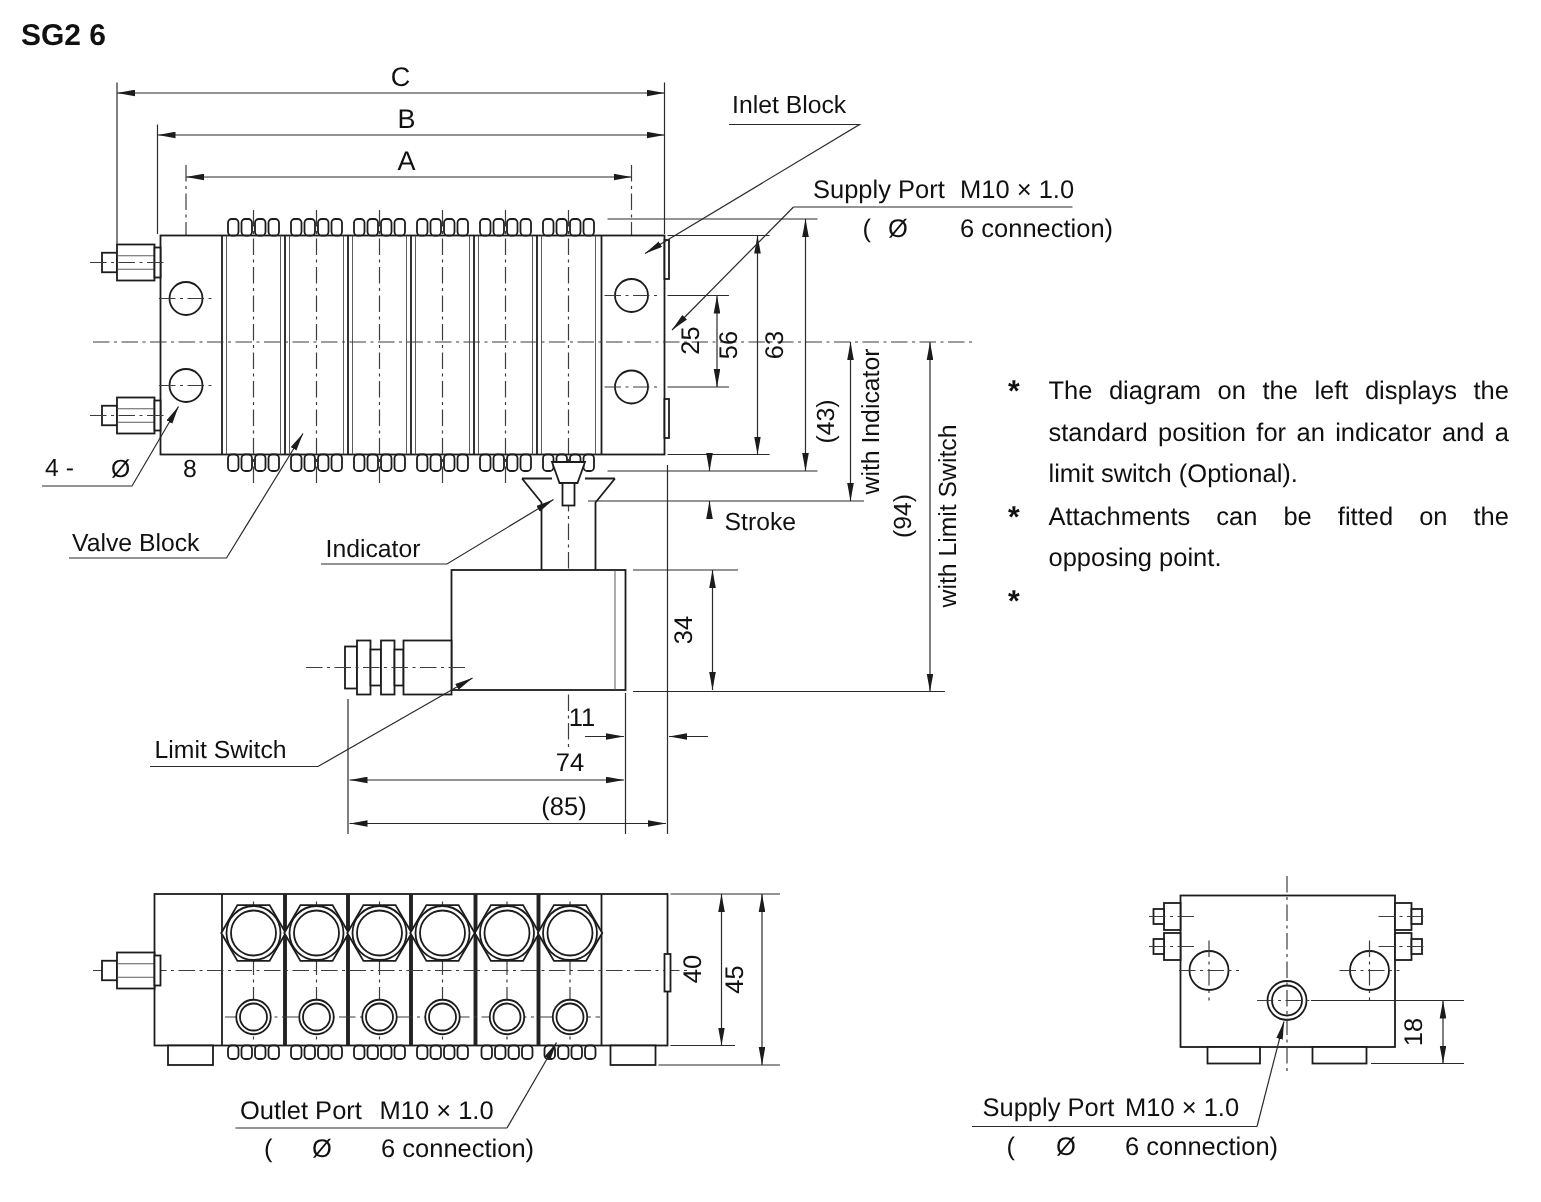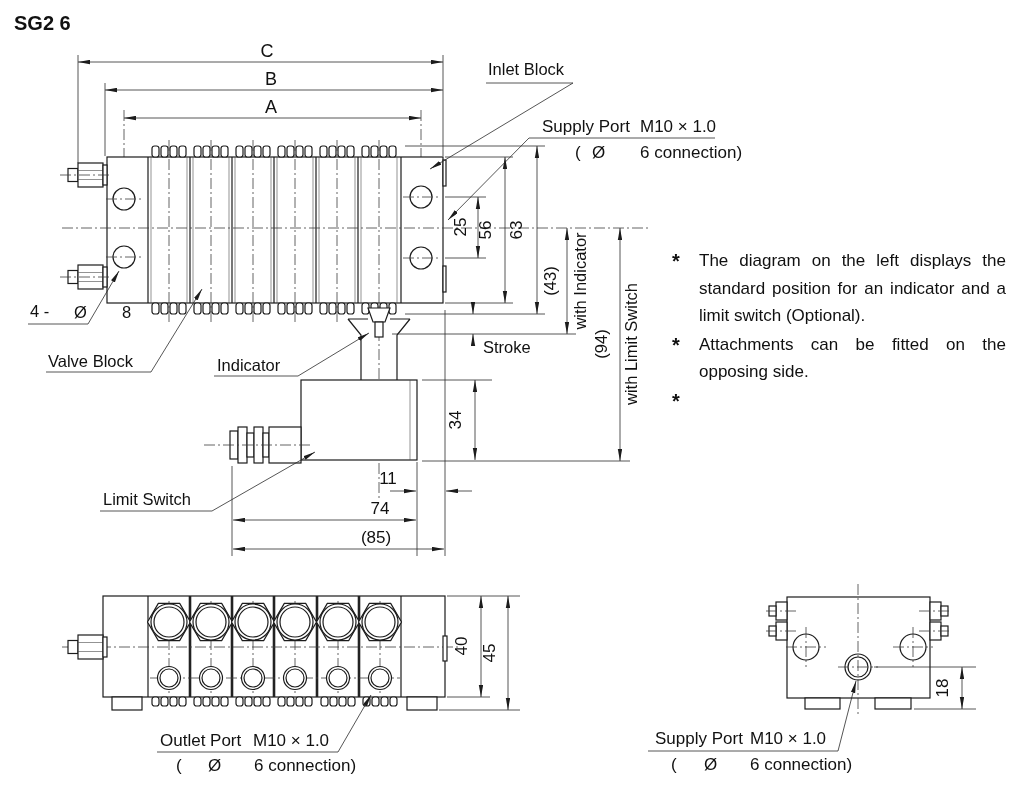--- a/index.html
+++ b/index.html
@@ -370,20 +370,20 @@
   </g>
 </svg>
 
   <div class="notes">
     <div class="note">
       <span class="bullet">*</span>
       <span>The diagram on the left displays the standard position for an indicator and a limit switch (Optional).</span>
     </div>
     <div class="note">
       <span class="bullet">*</span>
-      <span>Attachments can be fitted on the opposing side.</span>
+      <span>Attachments can be fitted on the opposing point.</span>
     </div>
     <div class="note">
       <span class="bullet">*</span>
     </div>
   </div>
 
 </div>
 
 </body></html>

